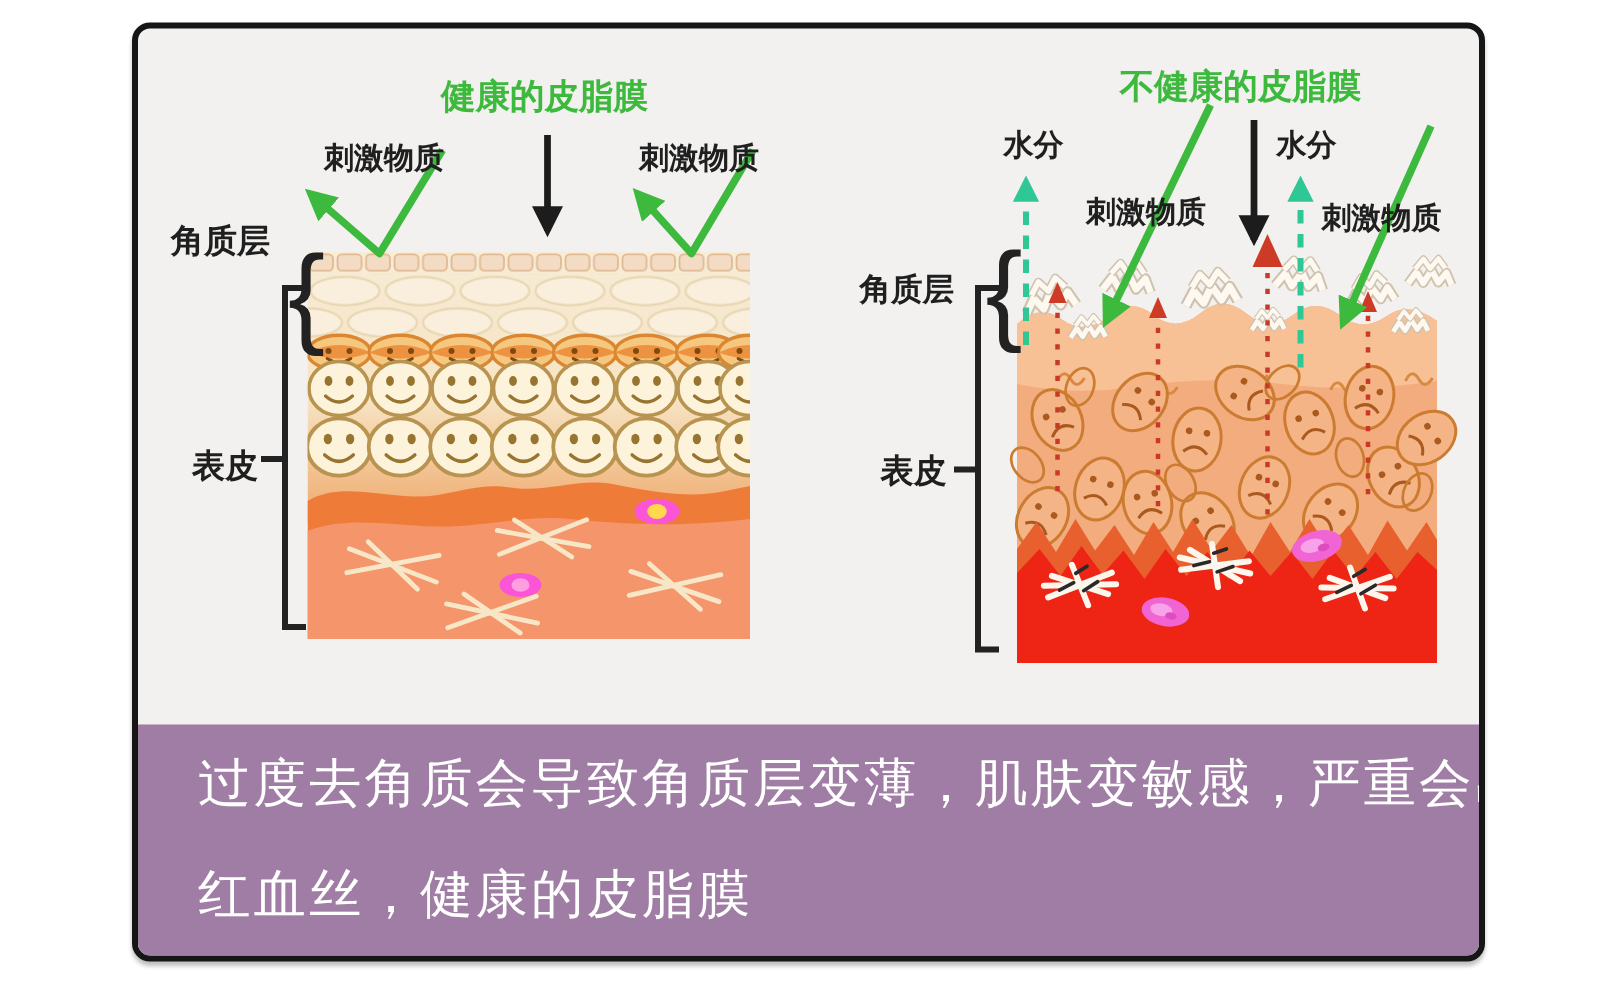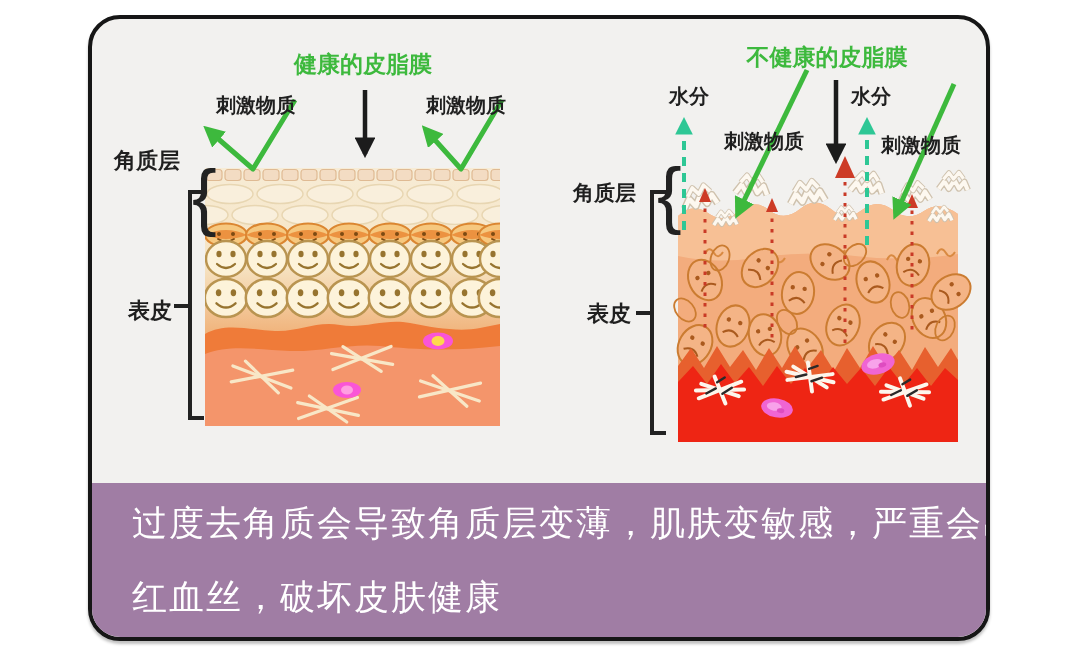--- a/index.html
+++ b/index.html
@@ -3,21 +3,21 @@
 <meta charset="utf-8">
 <style>
   html,body{margin:0;padding:0;}
   body{
     width:1080px;height:662px;position:relative;overflow:hidden;
     background:#ffffff;
     font-family:"Liberation Sans","DejaVu Sans",sans-serif;
   }
   .card{
     position:absolute;left:88px;top:15px;width:902px;height:626px;
-    box-sizing:border-box;border:4px solid #161616;border-radius:32px;
+    box-sizing:border-box;border:4px solid #161616;border-radius:12px;
     background:#f2f1ef;overflow:hidden;
     box-shadow:0 3px 3px rgba(0,0,0,0.25);
   }
   .diagram-svg{position:absolute;}
   #left-svg{left:8px;top:19px;}
   #right-svg{left:463px;top:11px;}
   .caption-banner{
     position:absolute;left:0;right:0;bottom:0;height:154px;
     background:#a07da4;color:#ffffff;
     padding:18px 28px 0 40px;box-sizing:border-box;
@@ -279,16 +279,16 @@
 
     <text x="18" y="170" font-size="21" class="lbl">角质层</text>
     <text x="102" y="190" font-size="74" fill="#222">{</text>
     <path d="M111,162 L97,162 L97,403 L111,403" fill="none" stroke="#222" stroke-width="4"></path>
     <line x1="97" y1="283" x2="81" y2="283" stroke="#222" stroke-width="4"></line>
     <text x="54" y="291" text-anchor="middle" font-size="22" class="lbl">表皮</text>
   </svg>
 
   <div class="caption-banner">
     <p>过度去角质会导致角质层变薄，肌肤变敏感，严重会出现</p>
-    <p>红血丝，破坏皮肤健康</p>
+    <p>红血丝，健康的皮脂膜</p>
   </div>
 
 </div>
 
 </body></html>

